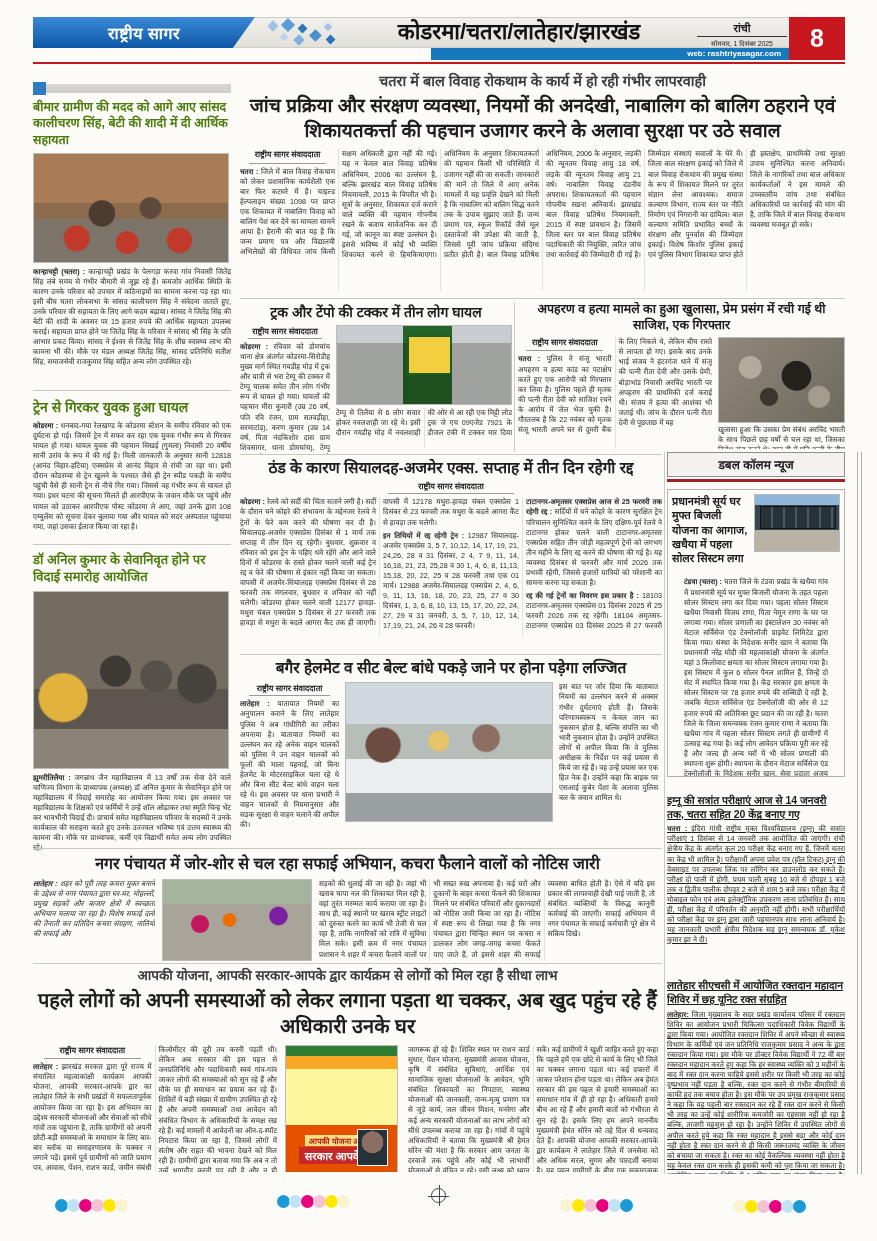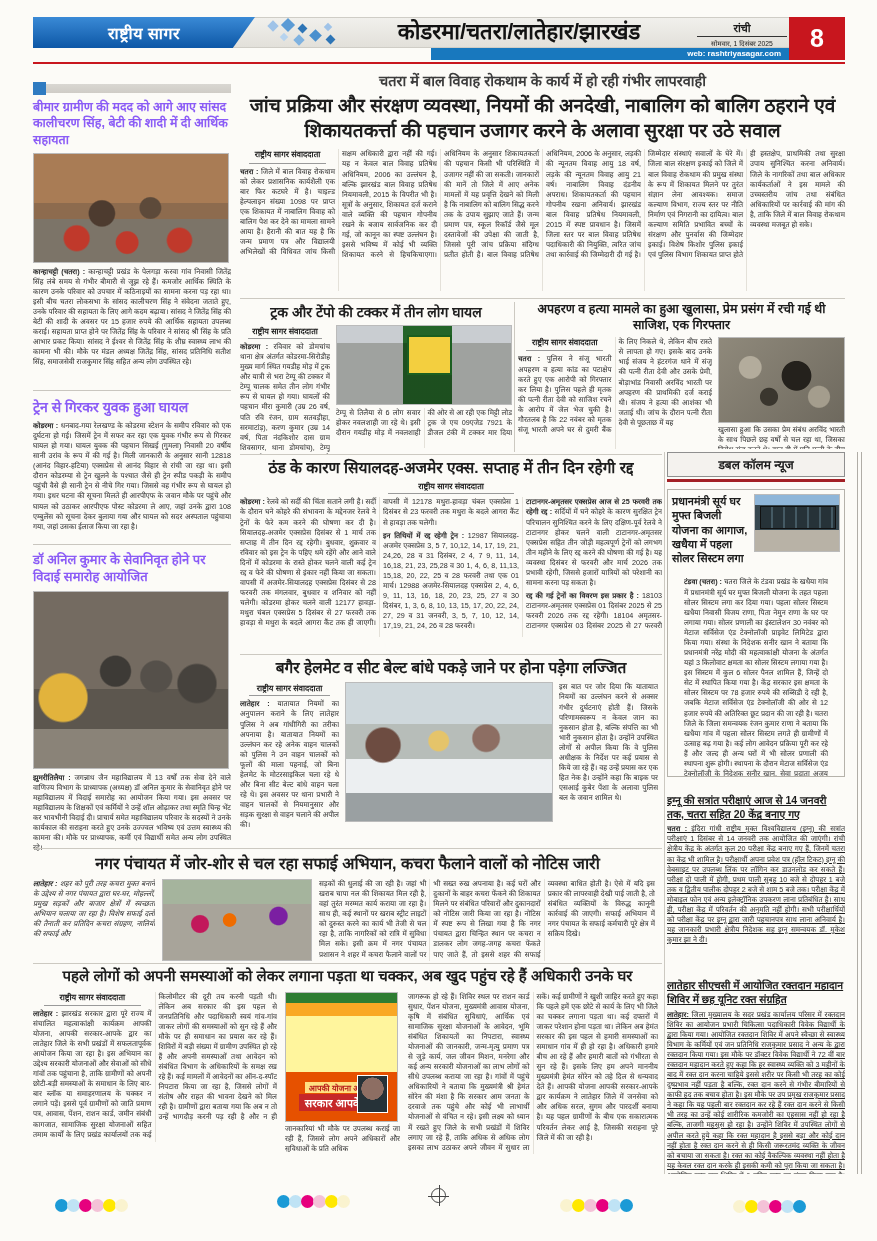--- a/index.html
+++ b/index.html
@@ -22,21 +22,21 @@
   .mh-web{position:absolute;left:398px;top:31px;width:358px;height:12px;background:#1878be;color:#fff;font-size:8px;
           font-weight:bold;text-align:right;line-height:12px;padding-right:8px;box-sizing:border-box;}
   .mh-rule{position:absolute;left:0;top:45px;width:812px;height:2px;background:#c8161e;}
 
   
   .byl{display:block;font-size:8px;font-weight:bold;text-align:center;margin:0 auto 3px auto;padding-bottom:2px;
        border-bottom:1px solid #9a9a9a;width:82%;color:#222;}
   .body-txt{font-size:7.2px;line-height:1.4;text-align:justify;overflow:hidden;color:#2a2a2a;}
   .cols{column-gap:7px;column-rule:1px solid #e4e1d9;}
   .dl{font-weight:bold;}
-  .hl{font-weight:bold;color:#8b5cf6;}
+  .hl{font-weight:bold;color:#4d7c0f;}
   .kick{font-weight:600;color:#3c3c3c;text-align:center;}
 
   
   .ph{position:relative;overflow:hidden;border:1px solid #bbb;box-sizing:border-box;}
   .ph-meeting{background:
      radial-gradient(circle at 22% 78%, #c0392b 0 7%, transparent 8%),
      radial-gradient(circle at 48% 82%, #c0392b 0 8%, transparent 9%),
      radial-gradient(circle at 75% 80%, #c0392b 0 7%, transparent 8%),
      radial-gradient(circle at 35% 55%, #4d3b2f 0 9%, transparent 10%),
      radial-gradient(circle at 60% 50%, #5d4a3a 0 8%, transparent 9%),
@@ -117,21 +117,21 @@
   .helmet-col{width:99px;}
 
   .story-safai{position:absolute;left:33px;top:852px;width:629px;height:110px;overflow:hidden;}
   .story-safai h2{margin:0 0 5px 0;font-size:16px;text-align:center;}
   .safai-row{display:flex;gap:7px;}
   .safai-c1{width:122px;font-style:italic;}
   .safai-c3{width:336px;column-count:3;}
 
   .story-yojana{position:absolute;left:33px;top:966px;width:629px;height:206px;overflow:hidden;}
   .story-yojana .kick{font-size:13.5px;margin-bottom:3px;}
-  .story-yojana h2{margin:0 0 6px 0;font-size:15px;text-align:center;line-height:1.3;}
+  .story-yojana h2{margin:0 0 6px 0;font-size:20px;text-align:center;line-height:1.3;}
   .yojana-row{display:flex;gap:8px;}
   .yo-left{width:244px;}
   .yo-left .cols2{column-count:2;height:150px;}
   .yo-mid{width:115px;}
   .yo-right{width:250px;column-count:2;height:162px;}
 
   .rrail{position:absolute;left:667px;top:452px;width:178px;height:722px;overflow:hidden;}
   .dcn{border:1px solid #8f8f8f;text-align:center;font-size:12px;font-weight:bold;padding:3px 0;background:#f4f2ee;}
   .dcn-rule{height:3px;background:#a32126;margin:2px 0 7px 0;}
   .solar-box{border:1px solid #b5b2aa;padding:4px;height:288px;overflow:hidden;box-sizing:border-box;}
@@ -310,20 +310,21 @@
         <span>शहर को पूरी तरह कचरा मुक्त बनाने के उद्देश्य से नगर पंचायत द्वारा घर-घर, मोहल्लों, प्रमुख सड़कों और बाजार क्षेत्रों में स्वच्छता अभियान चलाया जा रहा है। विशेष सफाई दलों की तैनाती कर प्रतिदिन कचरा संग्रहण, नालियों की सफाई और</span>
       </p>
       <div class="ph ph-safai" style="width:150px;height:82px;"></div>
       <div class="body-txt cols safai-c3" style="height:82px;">सड़कों की धुलाई की जा रही है। जहां भी खराब चापा नल की शिकायत मिल रही है, वहां तुरंत मरम्मत कार्य कराया जा रहा है। साथ ही, कई स्थानों पर खराब स्ट्रीट लाइटों को दुरुस्त करने का कार्य भी तेजी से चल रहा है, ताकि नागरिकों को रात्रि में सुविधा मिल सके। इसी क्रम में नगर पंचायत प्रशासन ने शहर में कचरा फैलाने वालों पर भी सख्त रुख अपनाया है। कई घरों और दुकानों के बाहर कचरा फेंकने की शिकायत मिलने पर संबंधित परिवारों और दुकानदारों को नोटिस जारी किया जा रहा है। नोटिस में स्पष्ट रूप से लिखा गया है कि नगर पंचायत द्वारा चिन्हित स्थान पर कचरा न डालकर लोग जगह-जगह कचरा फेंकते पाए जाते हैं, तो इससे शहर की सफाई व्यवस्था बाधित होती है। ऐसे में यदि इस प्रकार की लापरवाही देखी पाई जाती है, तो संबंधित व्यक्तियों के विरुद्ध कानूनी कार्रवाई की जाएगी। सफाई अभियान में नगर पंचायत के सफाई कर्मचारी पूरे क्षेत्र में सक्रिय दिखे।</div>
     </div>
   </section>
 
   <div class="rule-h" style="left:33px;top:963px;width:629px;"></div>
 
   <section class="story-yojana">
+    <div class="kick">आपकी योजना, आपकी सरकार-आपके द्वार कार्यक्रम से लोगों को मिल रहा है सीधा लाभ</div>
     <h2>पहले लोगों को अपनी समस्याओं को लेकर लगाना पड़ता था चक्कर, अब खुद पहुंच रहे हैं अधिकारी उनके घर</h2>
     <div class="yojana-row">
       <div class="yo-left">
         <div class="body-txt cols cols2">
           <span class="byl">राष्ट्रीय सागर संवाददाता</span>
           <b class="dl">लातेहार :</b>
           <span>झारखंड सरकार द्वारा पूरे राज्य में संचालित महत्वाकांक्षी कार्यक्रम आपकी योजना, आपकी सरकार-आपके द्वार का लातेहार जिले के सभी प्रखंडों में सफलतापूर्वक आयोजन किया जा रहा है। इस अभियान का उद्देश्य सरकारी योजनाओं और सेवाओं को सीधे गांवों तक पहुंचाना है, ताकि ग्रामीणों को अपनी छोटी-बड़ी समस्याओं के समाधान के लिए बार-बार ब्लॉक या समाहरणालय के चक्कर न लगाने पड़ें। इससे पूर्व ग्रामीणों को जाति प्रमाण पत्र, आवास, पेंशन, राशन कार्ड, जमीन संबंधी कागजात, सामाजिक सुरक्षा योजनाओं सहित तमाम कार्यों के लिए प्रखंड कार्यालयों तक कई किलोमीटर की दूरी तय करनी पड़ती थी। लेकिन अब सरकार की इस पहल से जनप्रतिनिधि और पदाधिकारी स्वयं गांव-गांव जाकर लोगों की समस्याओं को सुन रहे हैं और मौके पर ही समाधान का प्रयास कर रहे हैं। शिविरों में बड़ी संख्या में ग्रामीण उपस्थित हो रहे हैं और अपनी समस्याओं तथा आवेदन को संबंधित विभाग के अधिकारियों के समक्ष रख रहे हैं। कई मामलों में आवेदनों का ऑन-द-स्पॉट निपटारा किया जा रहा है, जिससे लोगों में संतोष और राहत की भावना देखने को मिल रही है। ग्रामीणों द्वारा बताया गया कि अब न तो उन्हें भागदौड़ करनी पड़ रही है और न ही फाइलों के पीछे चक्कर काटना पड़ रहा है। विभिन्न योजनाओं से जुड़ी</span>
         </div>
       </div>
       <div class="yo-mid">

